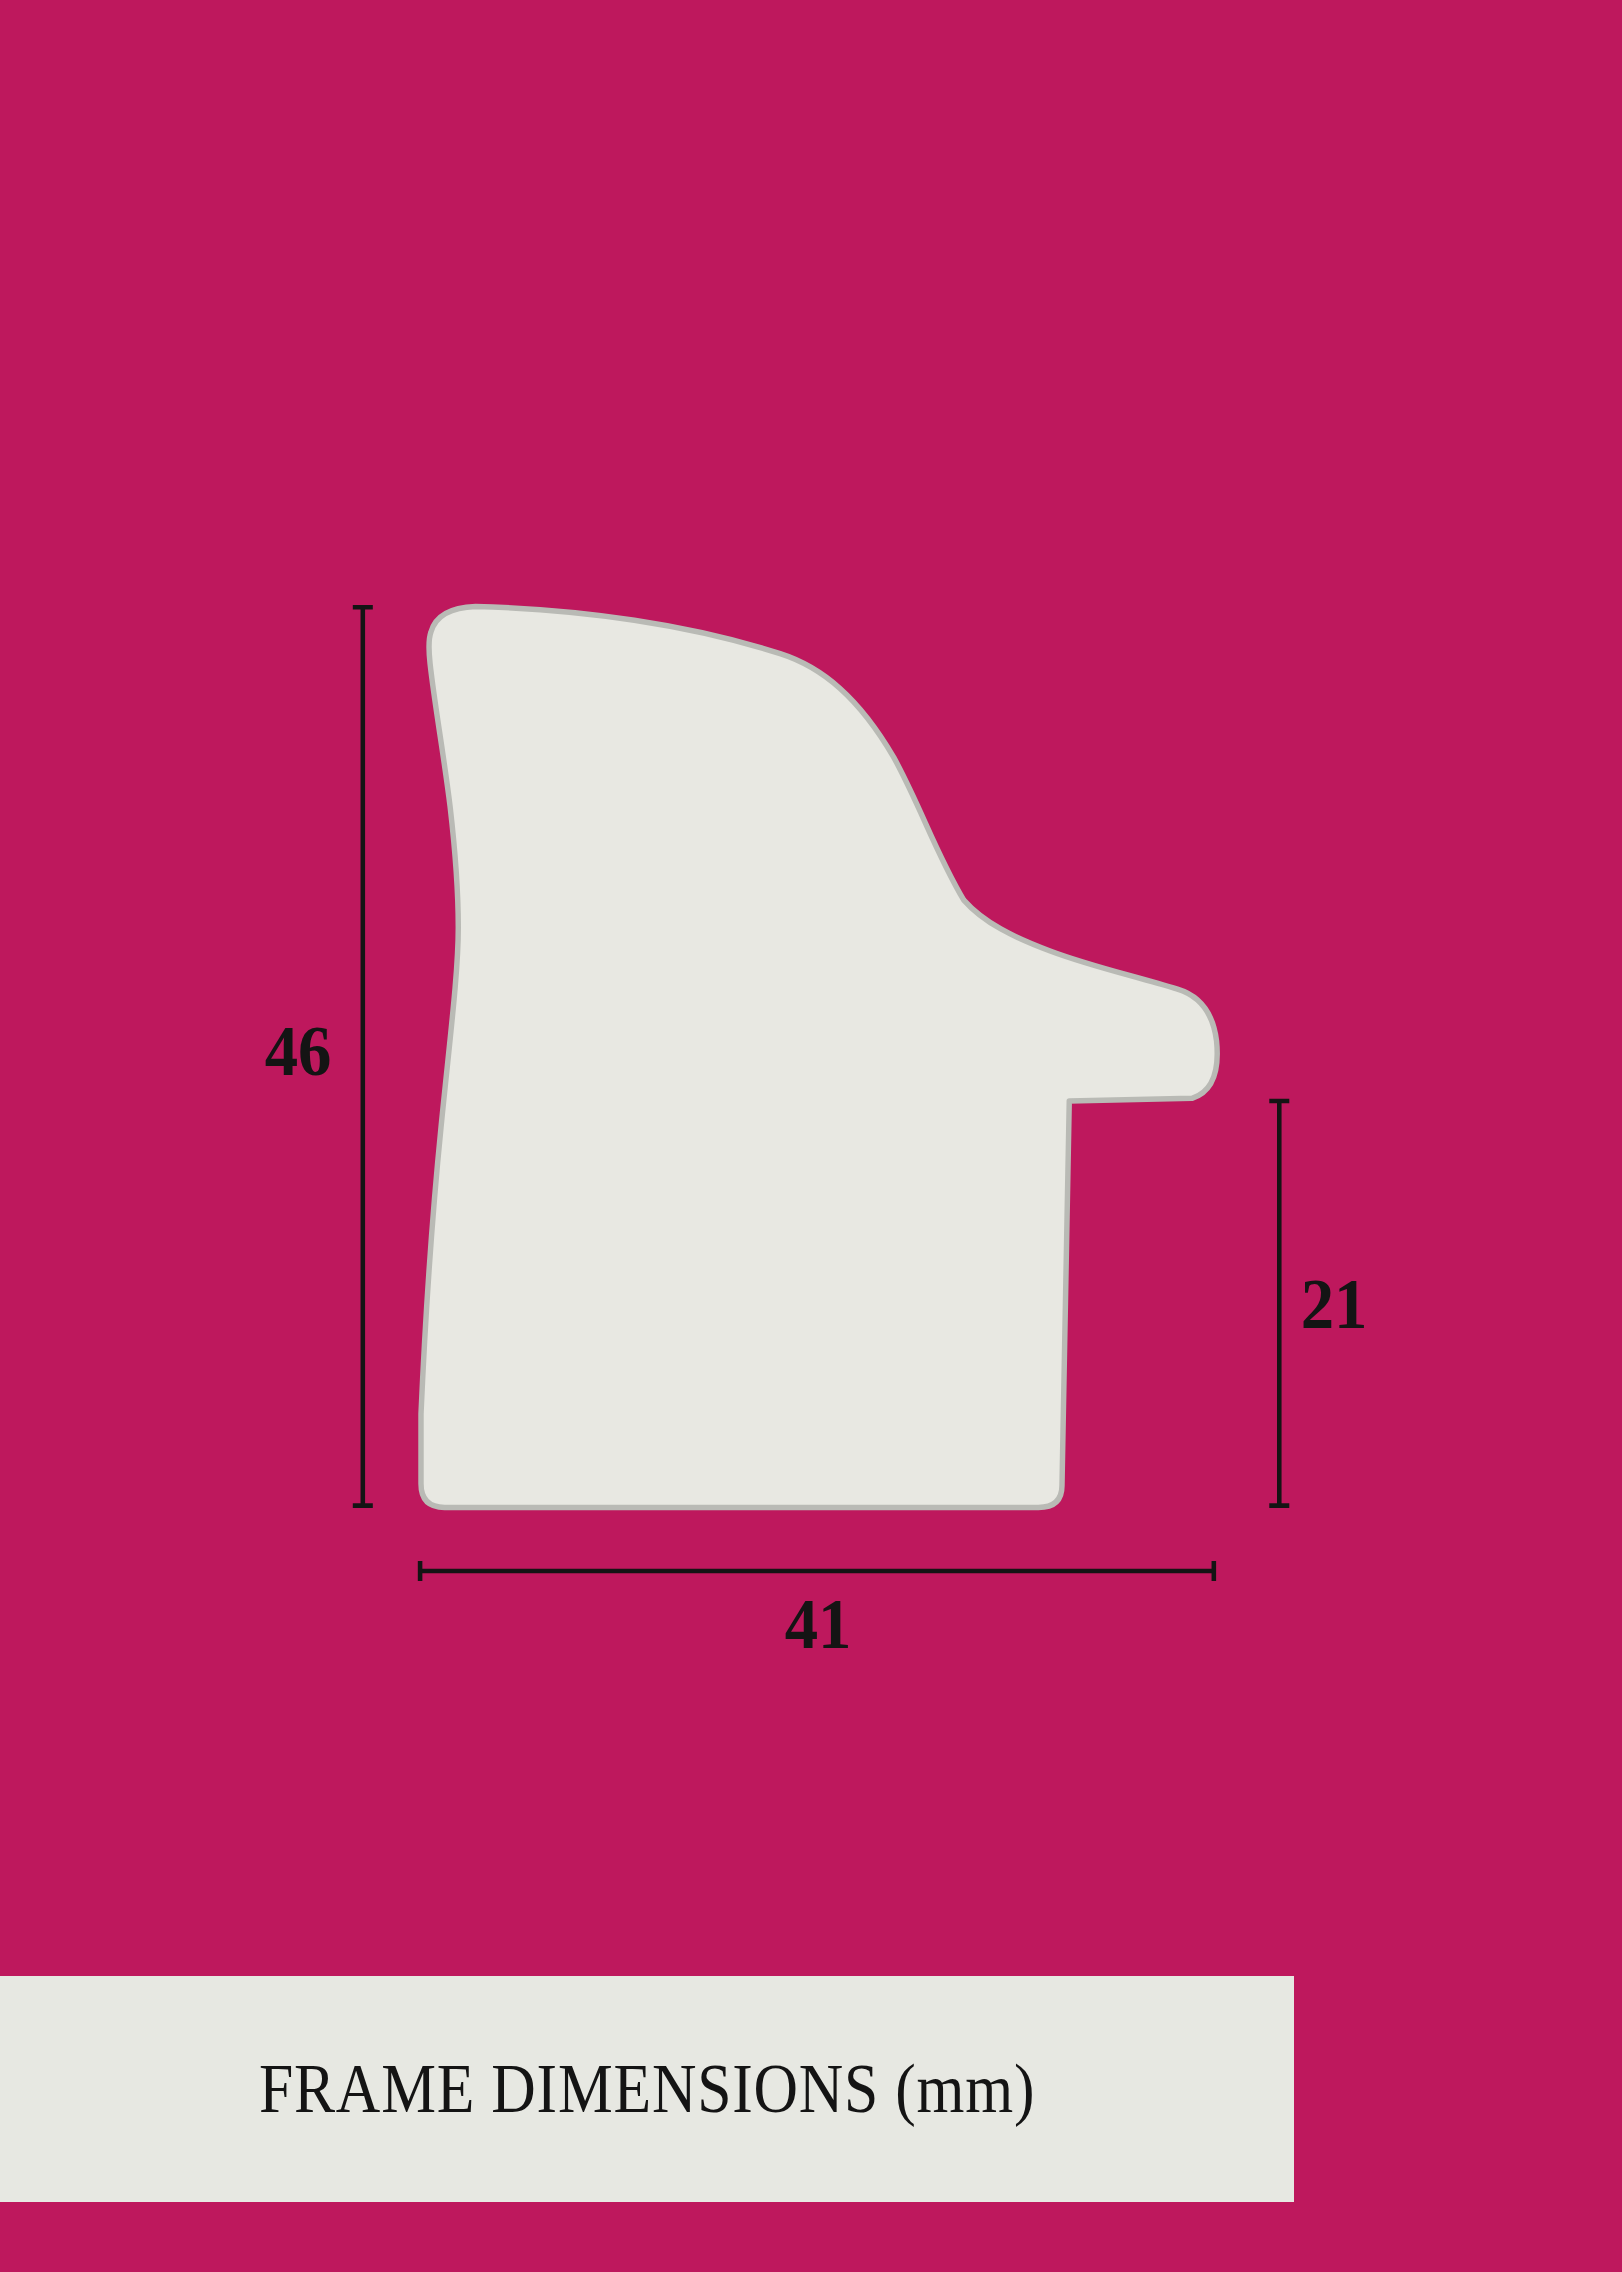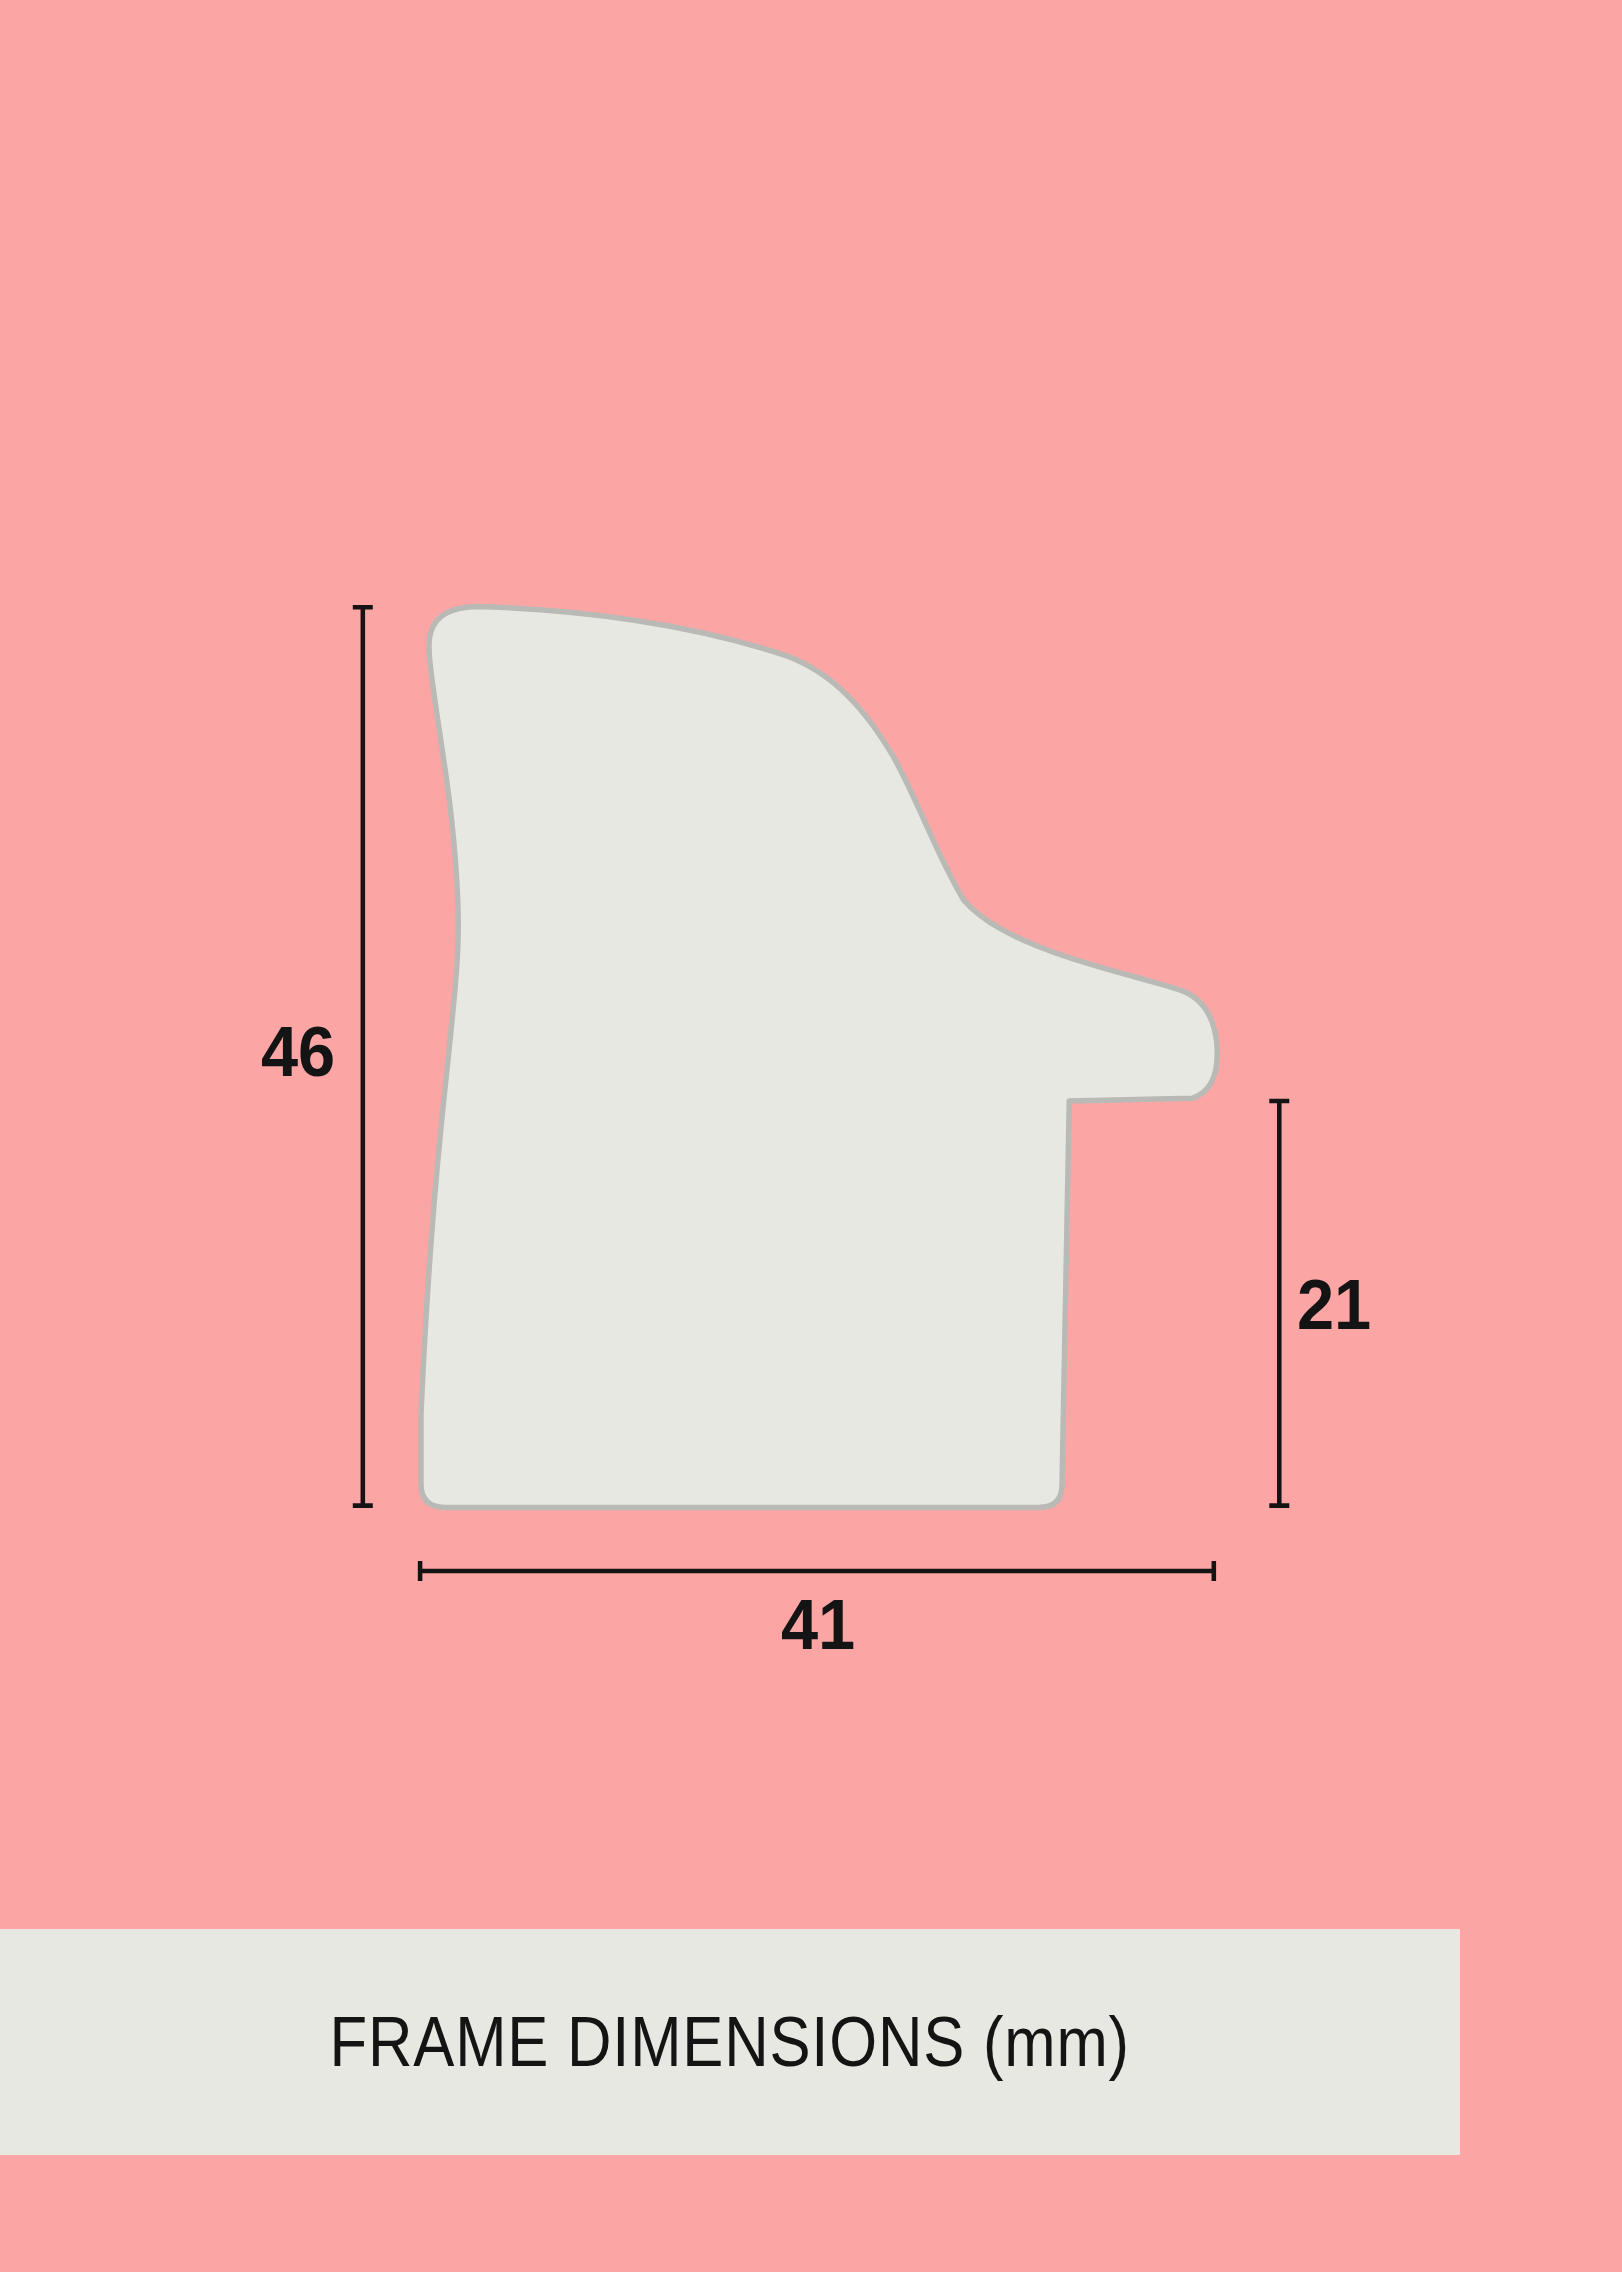--- a/index.html
+++ b/index.html
@@ -32,42 +32,42 @@
     font-weight: 700;
     line-height: 1;
     color: #141414;
     white-space: nowrap;
     transform: translate(-50%, -50%) scaleX(0.94);
     letter-spacing: 0px;
   }
   .footer-banner {
     position: absolute;
     left: 0;
-    top: 1929px;
-    width: 1460px;
+    top: 1976px;
+    width: 1294px;
     height: 226px;
     background: #e7e8e2;
     display: flex;
     align-items: center;
     justify-content: center;
   }
   .footer-text {
     font-size: 70px;
     font-weight: 400;
     line-height: 1;
     color: #141414;
     white-space: nowrap;
     transform: scaleX(0.88);
     letter-spacing: 0.9px;
   }
 </style>
 </head>
 <body>
 
-<div class="page" style="background-color: #fca5a5;">
+<div class="page" style="background-color: #be185d; font-family: Liberation Serif, serif;">
 
   <svg class="drawing-svg" viewBox="0 0 1785 2500">
 
     <g fill="#e8e8e2">
       <path stroke-width="6" stroke-linejoin="round" d="M 523 667
                C 640 670, 760 687, 858 719
                C 905 734, 945 768, 983 833
                C 1012 886, 1030 940, 1060 990
                C 1082 1015, 1115 1031, 1155 1046
                C 1200 1063, 1250 1074, 1295 1088

